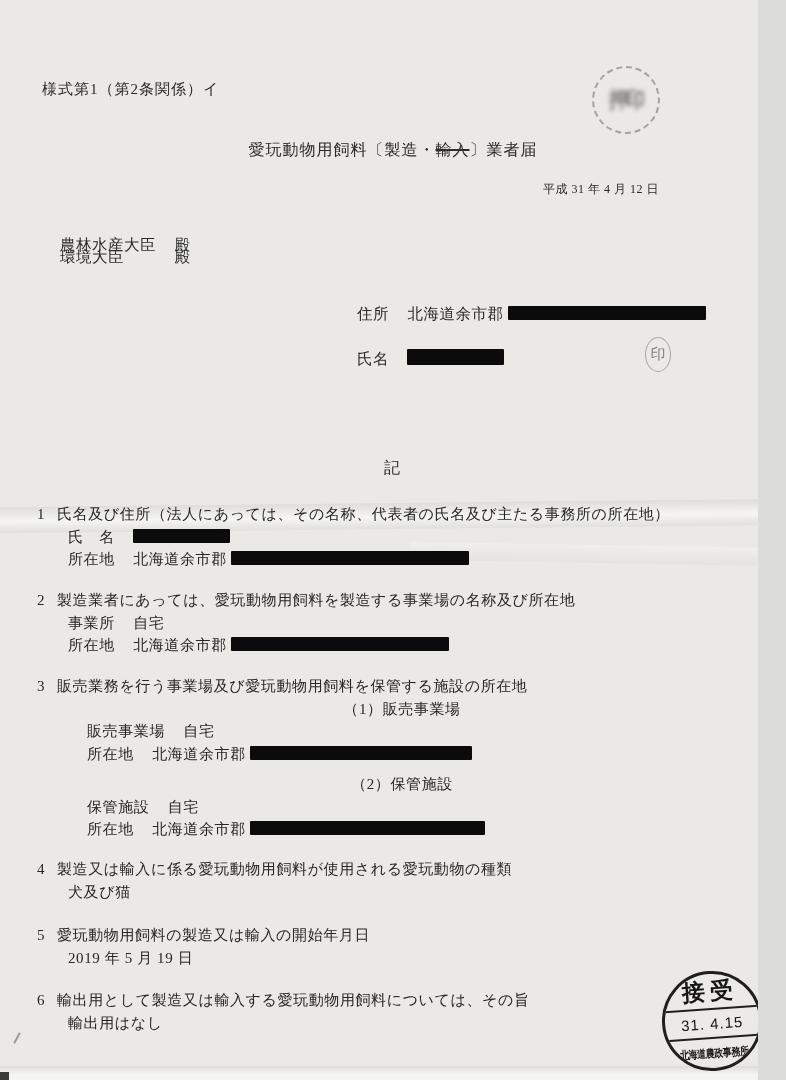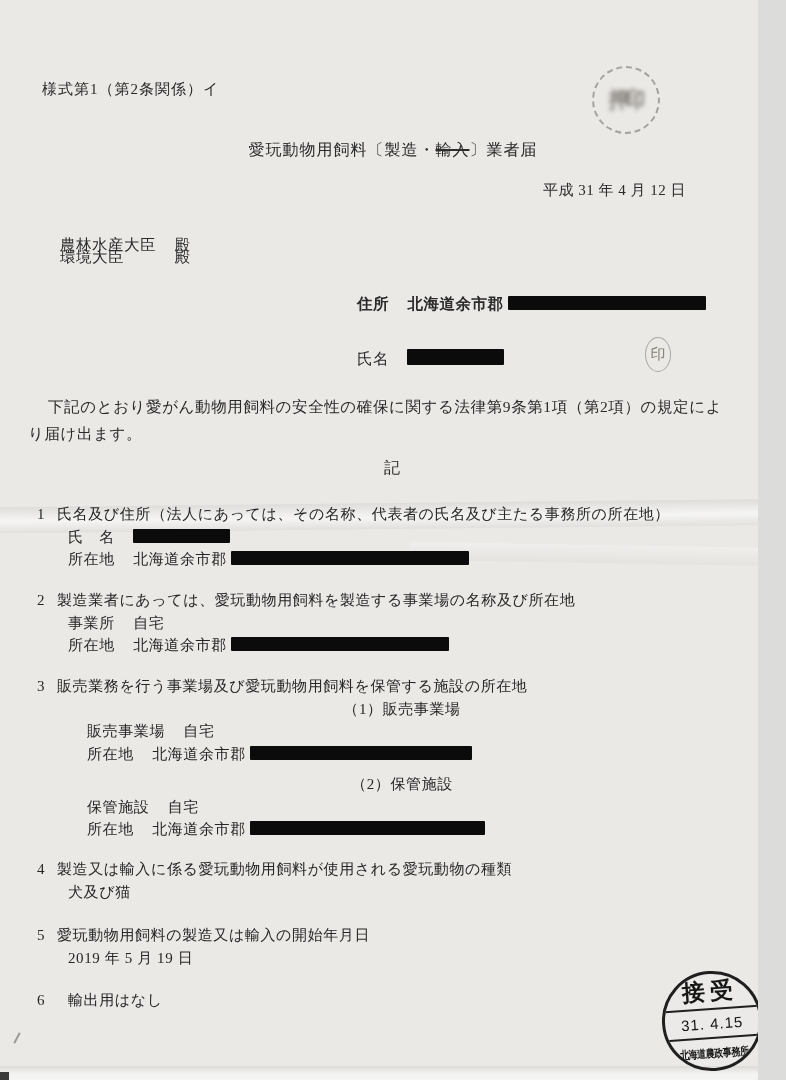--- a/index.html
+++ b/index.html
@@ -35,27 +35,27 @@
   .corner-mark{position:absolute;left:0;top:1072px;width:9px;height:8px;background:#1a1a1a;opacity:.85;}
   .slash-mark{position:absolute;left:16px;top:1032px;width:2px;height:12px;background:#9b9b98;transform:rotate(28deg);}
 
   .abs{position:absolute;}
   .t155{font-size:15.5px;letter-spacing:.5px;}
 
   
   .form-code{left:42px;top:80px;font-size:15px;letter-spacing:1px;}
   .title-row{left:0;top:140px;width:786px;text-align:center;font-size:16px;letter-spacing:1px;}
   .struck{text-decoration:line-through;text-decoration-thickness:2px;text-decoration-color:#2e2e2e;}
-  .date-line{left:543px;top:181px;font-size:15px;letter-spacing:.5px;}
+  .date-line{left:543px;top:181px;font-size:12px;letter-spacing:.5px;}
   .addr1{left:60px;top:235px;}
   .addr2{left:60px;top:247px;}
   .addr-name{display:inline-block;min-width:110px;}
 
   
-  .juusho{left:357px;top:294px;font-weight:bold;}
+  .juusho{left:357px;top:304px;}
   .shimei{left:357px;top:349px;}
   .lbl-gap{margin-right:14px;}
   .redact{display:inline-block;height:14px;background:#0b0b0b;vertical-align:-1px;border-radius:1px;}
 
   
   .faint-stamp{
     left:592px;top:66px;width:64px;height:64px;border-radius:50%;
     border:2px dashed rgba(145,138,130,.75);
     display:flex;align-items:center;justify-content:center;
   }
@@ -137,21 +137,20 @@
     <span class="redact" style="width:198px"></span>
   </div>
   <div class="abs shimei t155">
     <span class="lbl-gap">氏名</span>
     <span class="redact" style="width:97px;height:16px"></span>
   </div>
   <div class="abs name-seal">
     <span>印</span>
   </div>
 
-  <div class="abs intro">下記のとおり愛がん動物用飼料の安全性の確保に関する法律第9条第1項（第2項）の規定により届け出ます。</div>
   <div class="abs ki">記</div>
 
   <div class="item" style="top:503px">
     <span class="no">1</span>
     <div class="head">氏名及び住所（法人にあっては、その名称、代表者の氏名及び主たる事務所の所在地）</div>
     <div class="lv1">
       <span class="lbl-gap">氏　名</span>
       <span class="redact" style="width:97px"></span>
     </div>
     <div class="lv1">
@@ -207,20 +206,21 @@
   </div>
 
   <div class="item" style="top:924px">
     <span class="no">5</span>
     <div class="head">愛玩動物用飼料の製造又は輸入の開始年月日</div>
     <div class="lv1">2019 年 5 月 19 日</div>
   </div>
 
   <div class="item" style="top:989px">
     <span class="no">6</span>
+    <div class="head">輸出用として製造又は輸入する愛玩動物用飼料については、その旨</div>
     <div class="lv1">輸出用はなし</div>
   </div>
 
   <div class="abs rstamp">
     <div class="r1">接受</div>
     <div class="r2">31. 4.15</div>
     <div class="r3">北海道農政事務所</div>
   </div>
 
 </div>

